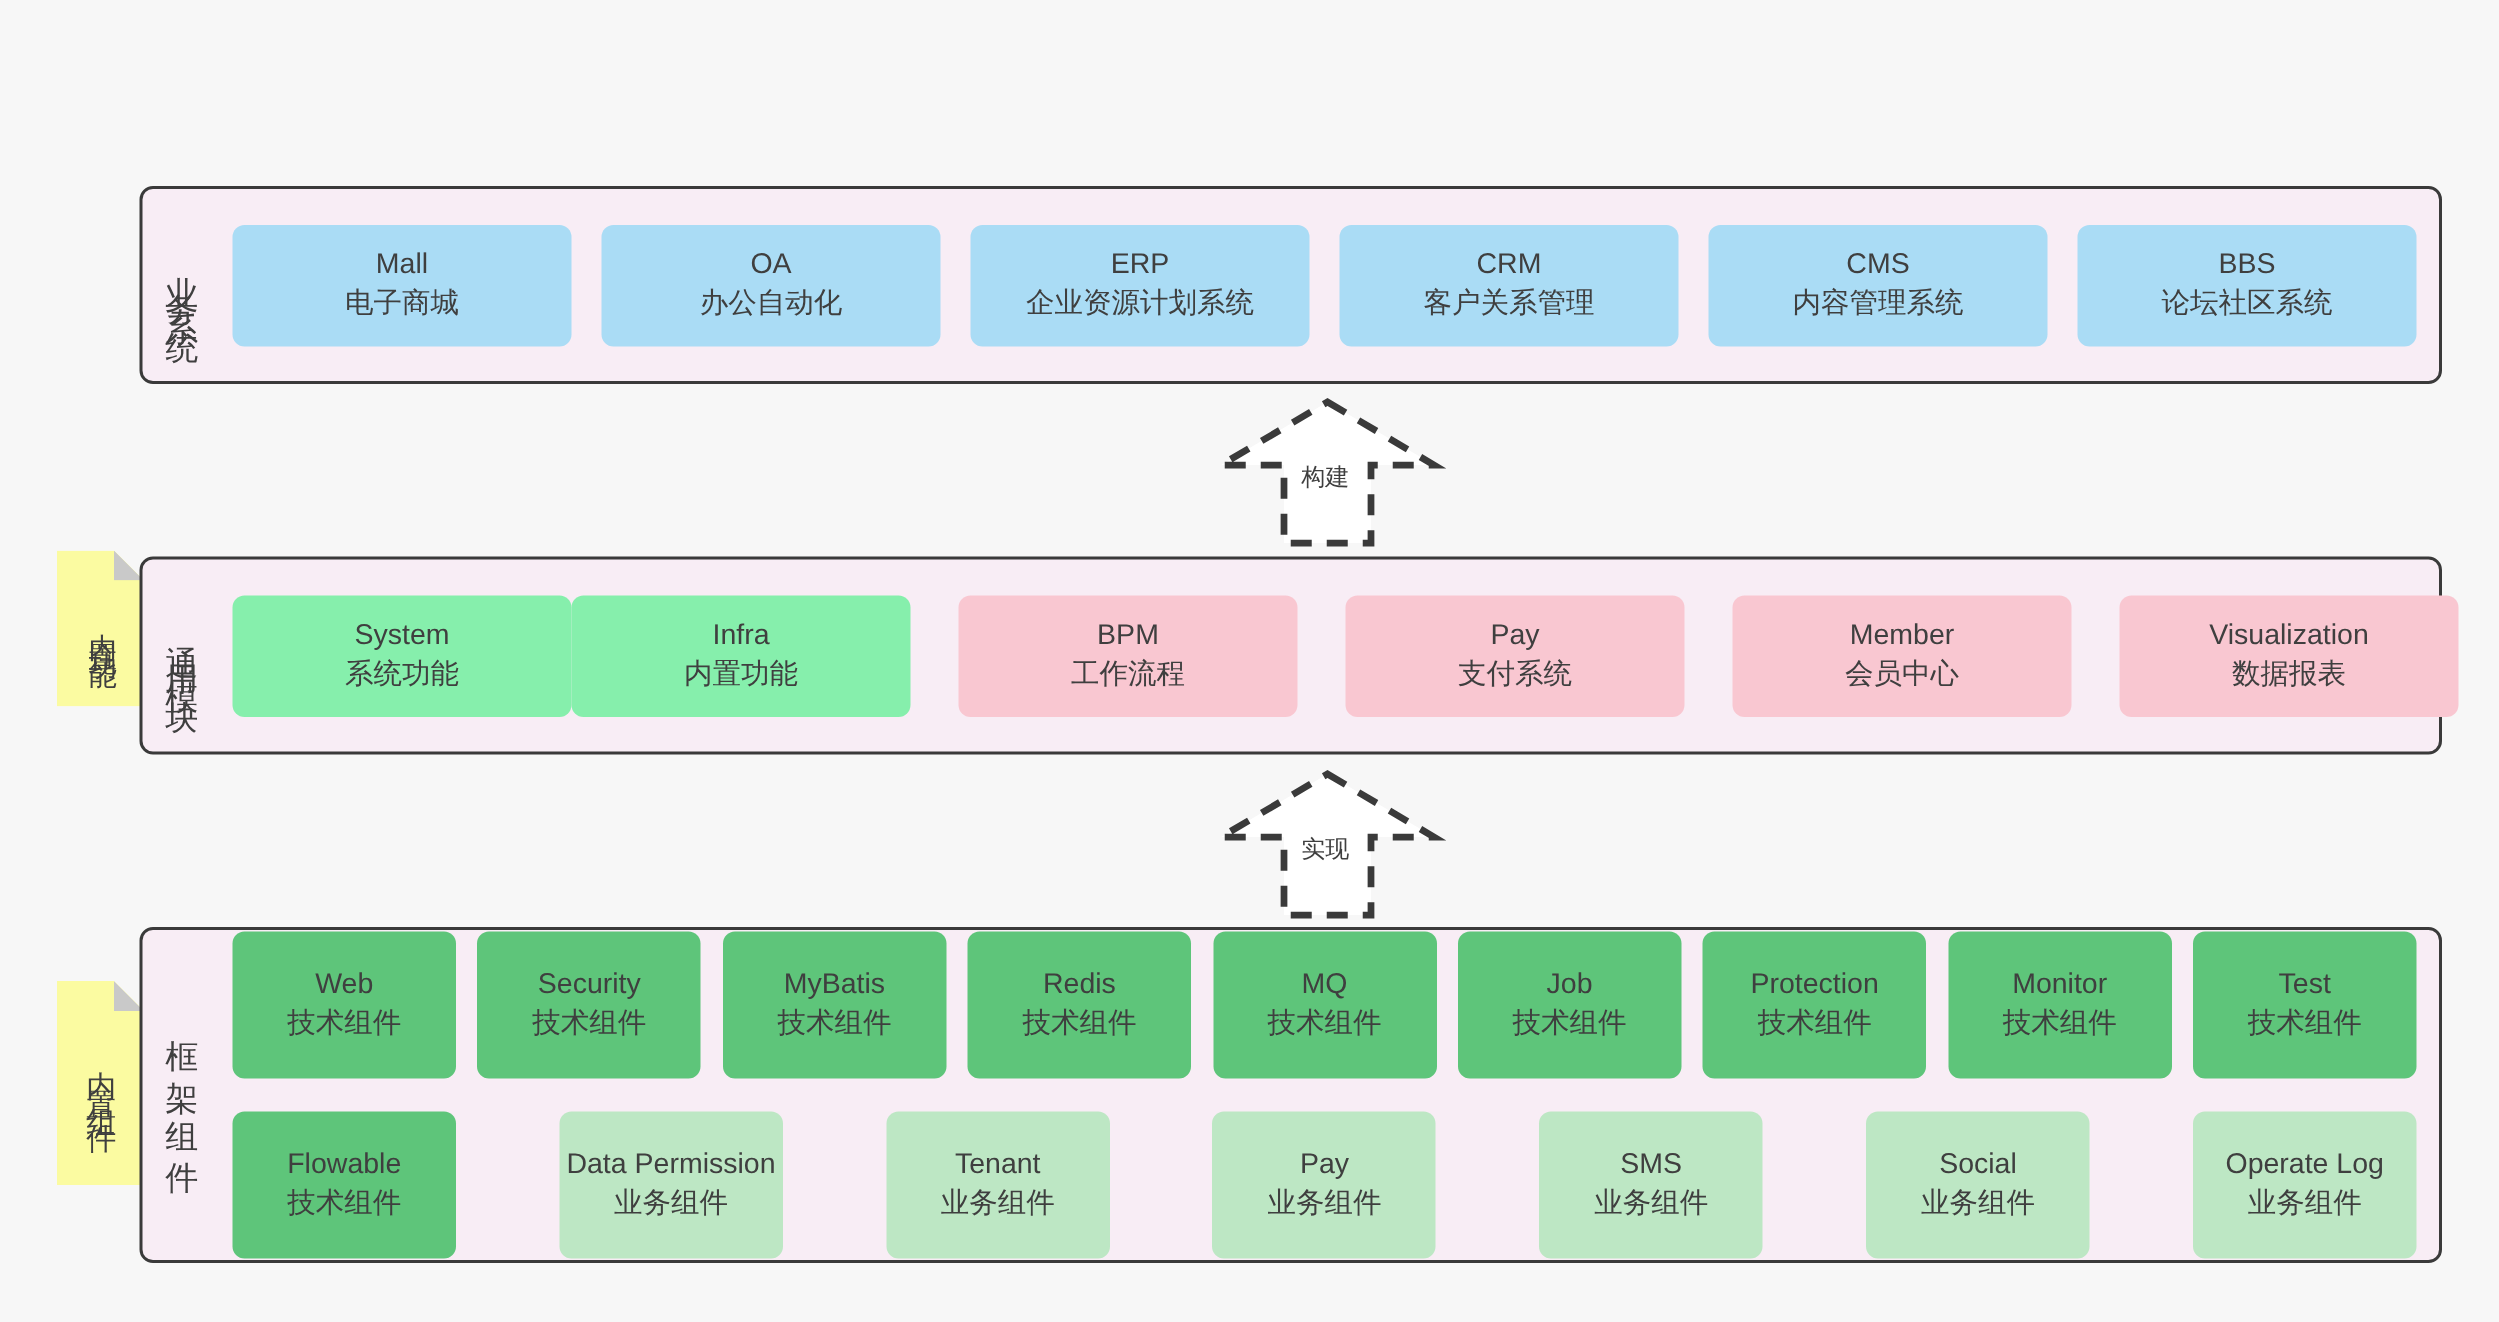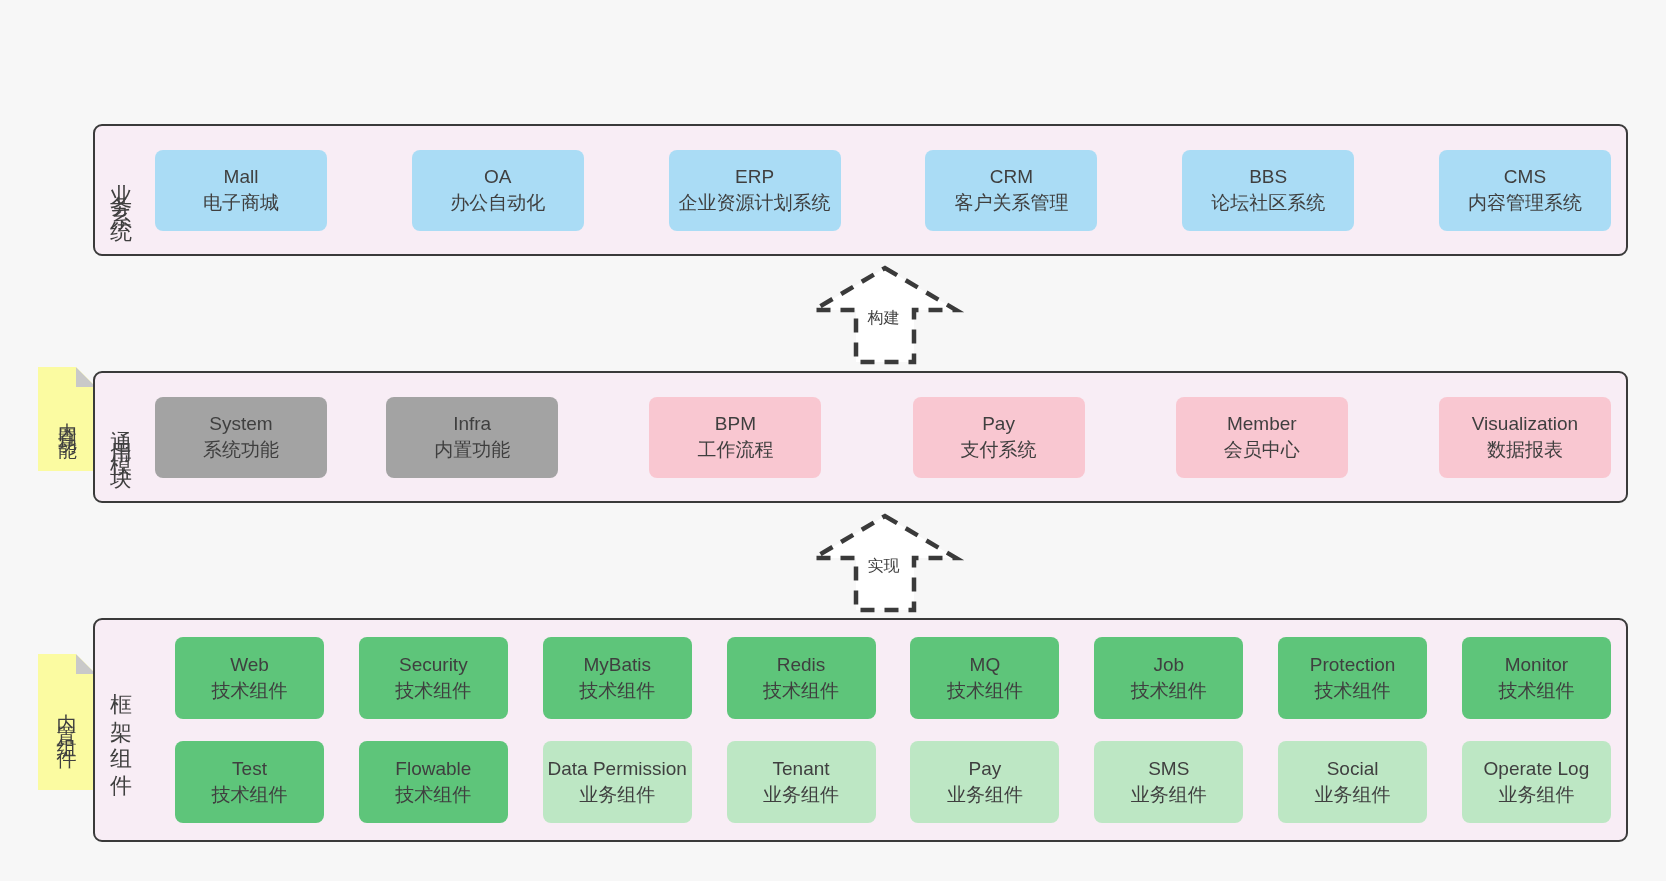--- a/index.html
+++ b/index.html
@@ -29,27 +29,27 @@
     flex:1; display:flex; align-items:center; justify-content:space-between;
     padding:0 15px 0 8px;
   }
   .grid {
     flex:1; display:flex; flex-wrap:wrap; align-content:center;
     justify-content:space-between; row-gap:22px; padding:0 15px 0 8px;
   }
   .box {
     box-sizing:border-box; border-radius:8px; text-align:center;
     display:flex; flex-direction:column; align-items:center; justify-content:center;
-    width:172px; height:81px;
-  }
-  .grid .box { width:149px; height:82px;margin-left:20px; }
+    width:226px; height:81px;
+  }
+  .grid .box { width:149px; height:98px; }
   .bn { font-size:19px; line-height:1.25; }
   .bd { font-size:19px; line-height:1.25; margin-top:2px; }
   .c-blue   { background:#aadcf5; }
-  .c-red    { background:#a3a3a3; }
+  .c-red    { background:#86efac; }
   .c-pink   { background:#f9c7d1;margin-left:32px; }
   .c-green  { background:#5ec57a; }
   .c-lgreen { background:#bde7c4; }
   
   .note {
     position:absolute; left:38px; width:58px; background:#fbfba1; z-index:1;
     display:flex; align-items:center; justify-content:center;
     clip-path:polygon(0 0, calc(100% - 20px) 0, 100% 20px, 100% 100%, 0 100%);
   }
   .note-1 { top:367px; height:104px; }
@@ -88,26 +88,26 @@
     </div>
     <div class="box c-blue">
       <div class="bn">ERP</div>
       <div class="bd">企业资源计划系统</div>
     </div>
     <div class="box c-blue">
       <div class="bn">CRM</div>
       <div class="bd">客户关系管理</div>
     </div>
     <div class="box c-blue">
+      <div class="bn">CMS</div>
+      <div class="bd">内容管理系统</div>
+    </div>
+    <div class="box c-blue">
       <div class="bn">BBS</div>
       <div class="bd">论坛社区系统</div>
-    </div>
-    <div class="box c-blue">
-      <div class="bn">CMS</div>
-      <div class="bd">内容管理系统</div>
     </div>
   </div>
 </section>
 
 <div class="arrow arrow-1">
   <svg viewBox="0 0 150 102">
     <path d="M75 4 L146 46 L104 46 L104 98 L46 98 L46 46 L4 46 Z" fill="#ffffff" stroke="#3a3a3a" stroke-width="4.5" stroke-dasharray="14 10"></path>
   </svg>
   <span class="arrow-label">构建</span>
 </div>

